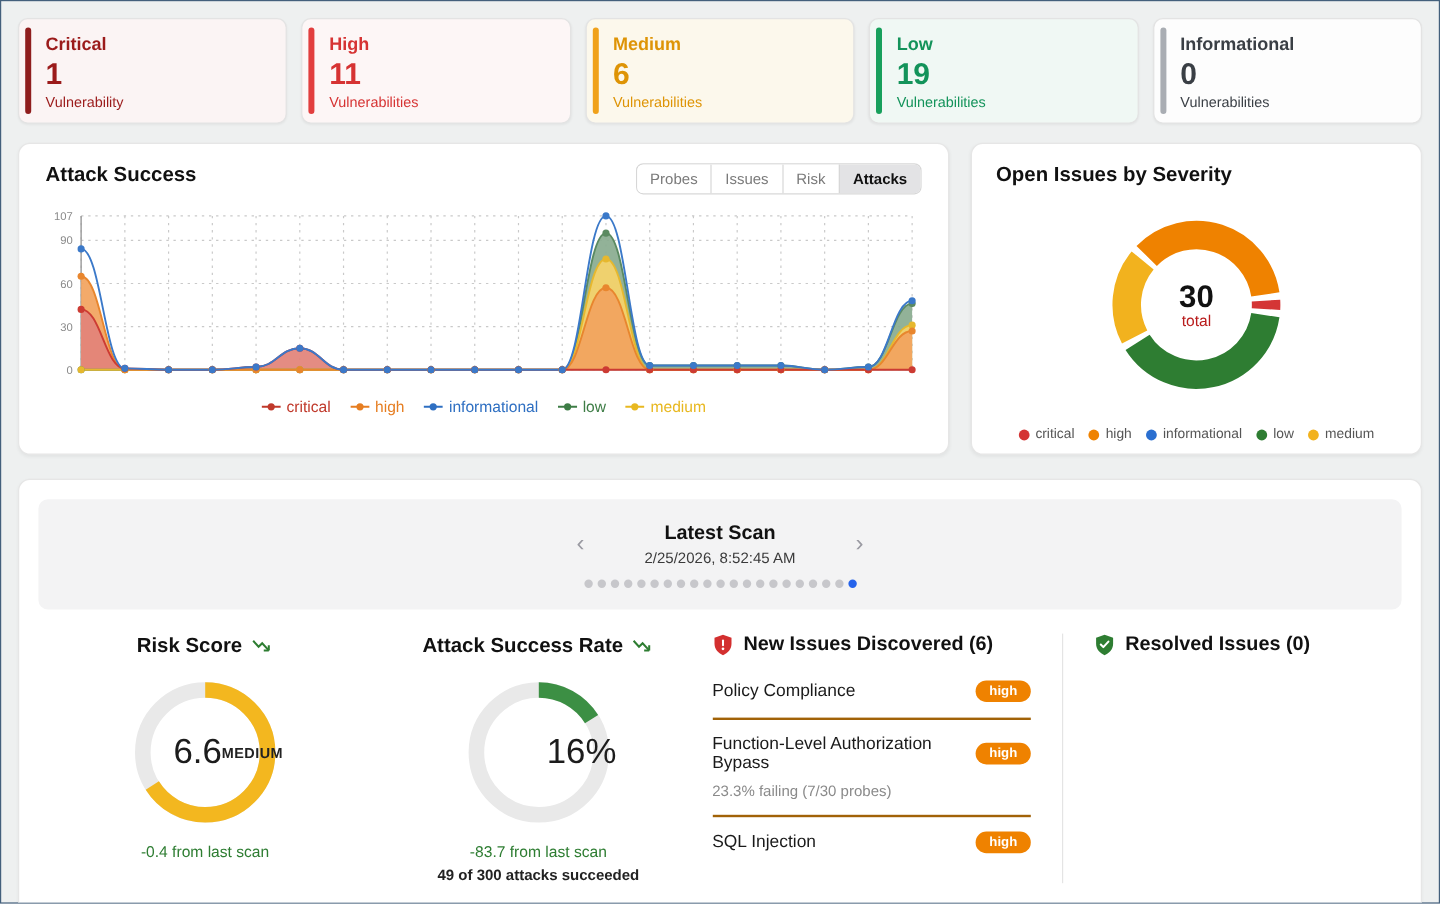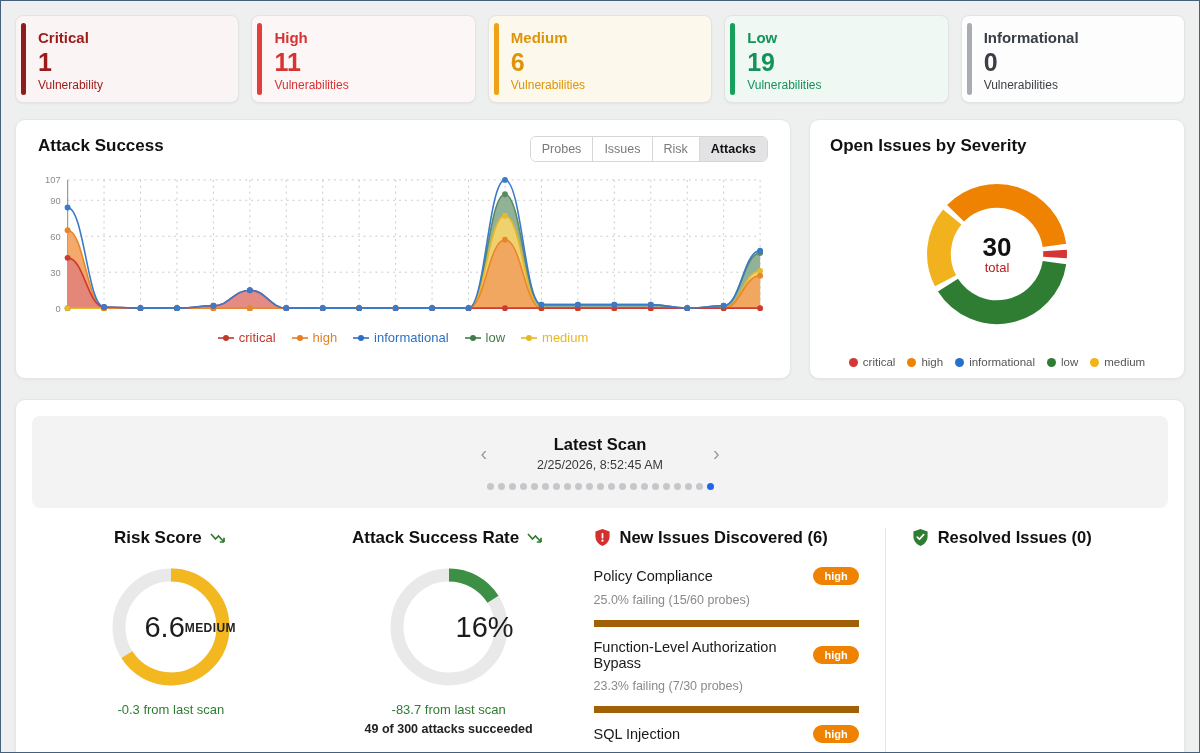--- a/index.html
+++ b/index.html
@@ -77,21 +77,21 @@
   .gauge-value { font-size:29px; font-weight:400; color:#1c1c1c; line-height:1.05; }
   .gauge-level { font-size:12px; font-weight:700; color:#222; letter-spacing:.4px; margin-top:2px; }
   .delta-text { font-size:13px; color:#2e7d32; margin-top:6px; }
   .detail-text { font-size:12.5px; font-weight:700; color:#222; margin-top:5px; }
   .issues-col { padding:0 26px 0 6px; }
   .resolved-col { padding-left:26px; border-left:1px solid #e4e4e4; }
   .issues-head { display:flex; align-items:center; gap:9px; }
   .issues-title { font-size:16.5px; font-weight:700; color:#111; }
   .issue-list { margin-top:8px; }
   .issue-item { padding:12px 0 13px 0; border-bottom:0; cursor:pointer; }
-  .issue-item + .issue-item { border-top:7px solid #a16207; }
+  .issue-item + .issue-item { border-top:2px solid #a16207; }
   .issue-row { display:flex; justify-content:space-between; align-items:center; gap:8px; }
   .issue-name { font-size:14.5px; color:#1a1a1a; }
   .sev-badge { background:#ef8200; color:#fff; font-size:11px; font-weight:700; padding:3px 11px; border-radius:11px; white-space:nowrap; }
   .issue-detail { font-size:12.5px; color:#8a8a8a; margin-top:8px; }
   .issue-detail:empty { display:none; }
 </style>
 </head>
 <body>
 
 <div class="cards-row">
@@ -411,21 +411,21 @@
       <div class="gauge-wrap">
         <svg width="130" height="130" viewBox="0 0 130 130">
           <circle cx="65" cy="65" r="52" fill="none" stroke="#e9e9e9" stroke-width="13"></circle>
           <circle id="risk-arc" cx="65" cy="65" r="52" fill="none" stroke-width="13" transform="rotate(-90 65 65)" stroke="#f3b71f" stroke-dasharray="215.6 326.7"></circle>
         </svg>
         <div class="gauge-center">
           <div class="gauge-value">6.6</div>
           <div class="gauge-level">MEDIUM</div>
         </div>
       </div>
-      <div class="delta-text">-0.3 from last scan</div>
+      <div class="delta-text">-0.4 from last scan</div>
     </div>
 
     <div class="gauge-col">
       <span class="col-title">
         <span>Attack Success Rate</span>
         <svg width="18" height="13" viewBox="0 0 18 13">
           <path d="M1,2 L5.5,7 L8.5,4 L14,10" fill="none" stroke="#2e7d32" stroke-width="1.7"></path>
           <path d="M14,10 L14,5.8 M14,10 L9.8,10" fill="none" stroke="#2e7d32" stroke-width="1.7"></path>
         </svg>
       </span>
@@ -450,21 +450,20 @@
           <circle cx="12" cy="17.5" r="1.6" fill="#fff"></circle>
         </svg>
         <span class="issues-title">New Issues Discovered (6)</span>
       </div>
       <div class="issue-list">
         <div class="issue-item">
           <div class="issue-row">
             <span class="issue-name">Policy Compliance</span>
             <span class="sev-badge">high</span>
           </div>
-          <div class="issue-detail">25.0% failing (15/60 probes)</div>
         </div>
         <div class="issue-item">
           <div class="issue-row">
             <span class="issue-name">Function-Level Authorization Bypass</span>
             <span class="sev-badge">high</span>
           </div>
           <div class="issue-detail">23.3% failing (7/30 probes)</div>
         </div>
         <div class="issue-item">
           <div class="issue-row">

